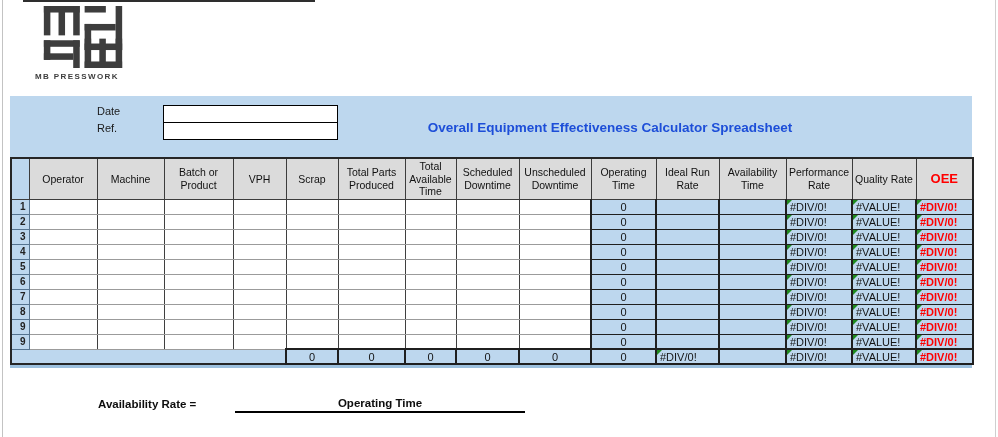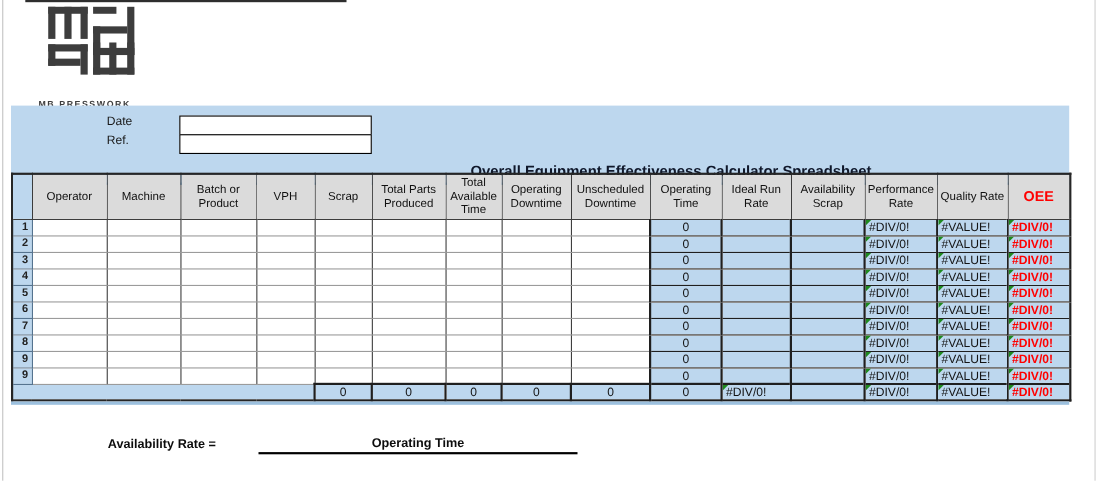--- a/index.html
+++ b/index.html
@@ -10,40 +10,40 @@
     position: relative;
     overflow: hidden;
   }
   
   .edge-left  { position:absolute; left:2px;  top:0; width:1px; height:437px; background:#c3c3c3; }
   .edge-right { position:absolute; left:995px; top:0; width:1px; height:437px; background:#cfcfcf; }
   .edge-top   { position:absolute; left:23px; top:0; width:292px; height:2px; background:#2e2e2e; }
 
   
   .logo { position:absolute; left:35px; top:6px; width:100px; }
-  .logo .brand { font-size:8px; font-weight:bold; letter-spacing:1.4px; color:#3d3d3d; margin-top:17px; white-space:nowrap; }
+  .logo .brand { font-size:8px; font-weight:bold; letter-spacing:1.4px; color:#3d3d3d; margin-top:0; white-space:nowrap; }
 
   
   .banner {
     position:absolute; left:10px; top:96px; width:962px; height:72px;
     background:#BDD7EE; border-bottom:2px solid #9CC0DE;
   }
   .banner .lab { position:absolute; left:87px; font-size:11px; color:#1a1a1a; }
   .lab.date { top:9px; }
   .lab.ref  { top:26px; }
   .banner input {
     position:absolute; left:153px; width:175px; height:18px;
     border:1px solid #000; background:#fff; font-family:"Liberation Sans",sans-serif;
     font-size:11px; padding:0 3px;
   }
   .banner input.i1 { top:9px; }
   .banner input.i2 { top:26px; }
   .banner .title {
     position:absolute; left:330px; top:24px; width:540px;
-    text-align:center; font-size:13.5px; font-weight:bold; color:#0f172a;margin-top:28px;
+    text-align:center; font-size:13.5px; font-weight:bold; color:#1d4ed8;
   }
 
   
   .sheet { position:absolute; left:10px; top:157px; width:962px; }
   table.oee { border-collapse:collapse; table-layout:fixed; width:962px; border:2px solid #262626; }
   th {
     background:#dbdbdb; border:1px solid #3c3c3c;
     font-size:10.5px; font-weight:normal; color:#111;
     text-align:center; vertical-align:middle;
     height:38px; padding:1px 2px; line-height:1.2; position:relative;
@@ -150,25 +150,25 @@
     <thead>
       <tr>
         <th class="corner"></th>
         <th>Operator</th>
         <th>Machine</th>
         <th>Batch or Product</th>
         <th>VPH</th>
         <th>Scrap</th>
         <th>Total Parts Produced</th>
         <th>Total Available Time</th>
-        <th>Operating Downtime</th>
+        <th>Scheduled Downtime</th>
         <th>Unscheduled Downtime</th>
         <th>Operating Time</th>
         <th>Ideal Run Rate</th>
-        <th>Availability Scrap</th>
+        <th>Availability Time</th>
         <th>Performance Rate</th>
         <th>Quality Rate</th>
         <th class="oee-h">OEE</th>
       </tr>
     </thead>
     <tbody id="body-rows">
       <tr>
     <td class="rownum">1</td>
     <td class="white"></td>
     <td class="white"></td>

